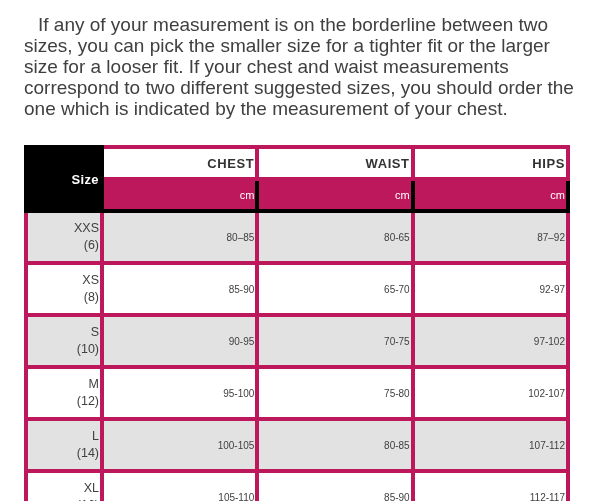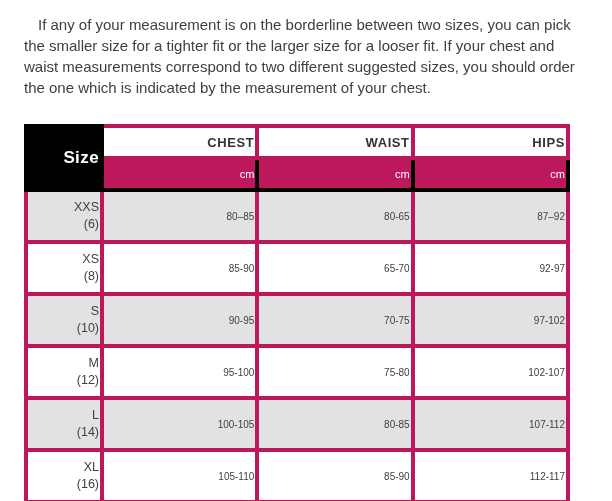--- a/index.html
+++ b/index.html
@@ -13,21 +13,21 @@
     font-family: "Liberation Sans", sans-serif;
     color: #333333;
     overflow: hidden;
   }
   .page {
     width: 612px;
     box-sizing: border-box;
     padding: 14px 24px 0 24px;
   }
   .intro {
-    font-size: 15px;
+    font-size: 19px;
     line-height: 21px;
     color: #404040;
     margin: 0 10px 26px 0;
     text-align: left;
   }
   .intro .indent {
     display: inline-block;
     width: 14px;
   }
   .guide-title {
@@ -60,21 +60,21 @@
   .hdr-measure {
     font-weight: bold;
     font-size: 13px;
     letter-spacing: 0.6px;
     height: 26px;
   }
   .corner-cell {
     background: #000000;
     color: #ffffff;
     font-weight: bold;
-    font-size: 17px;
+    font-size: 13px;
     letter-spacing: 0.4px;
     border-color: #000000 !important;
     text-align: left;
     padding-left: 14px;
   }
   col.size-col { width: 76px; }
   tbody td {
     height: 46px;
     color: #3f3f3f;
     font-size: 10px;

